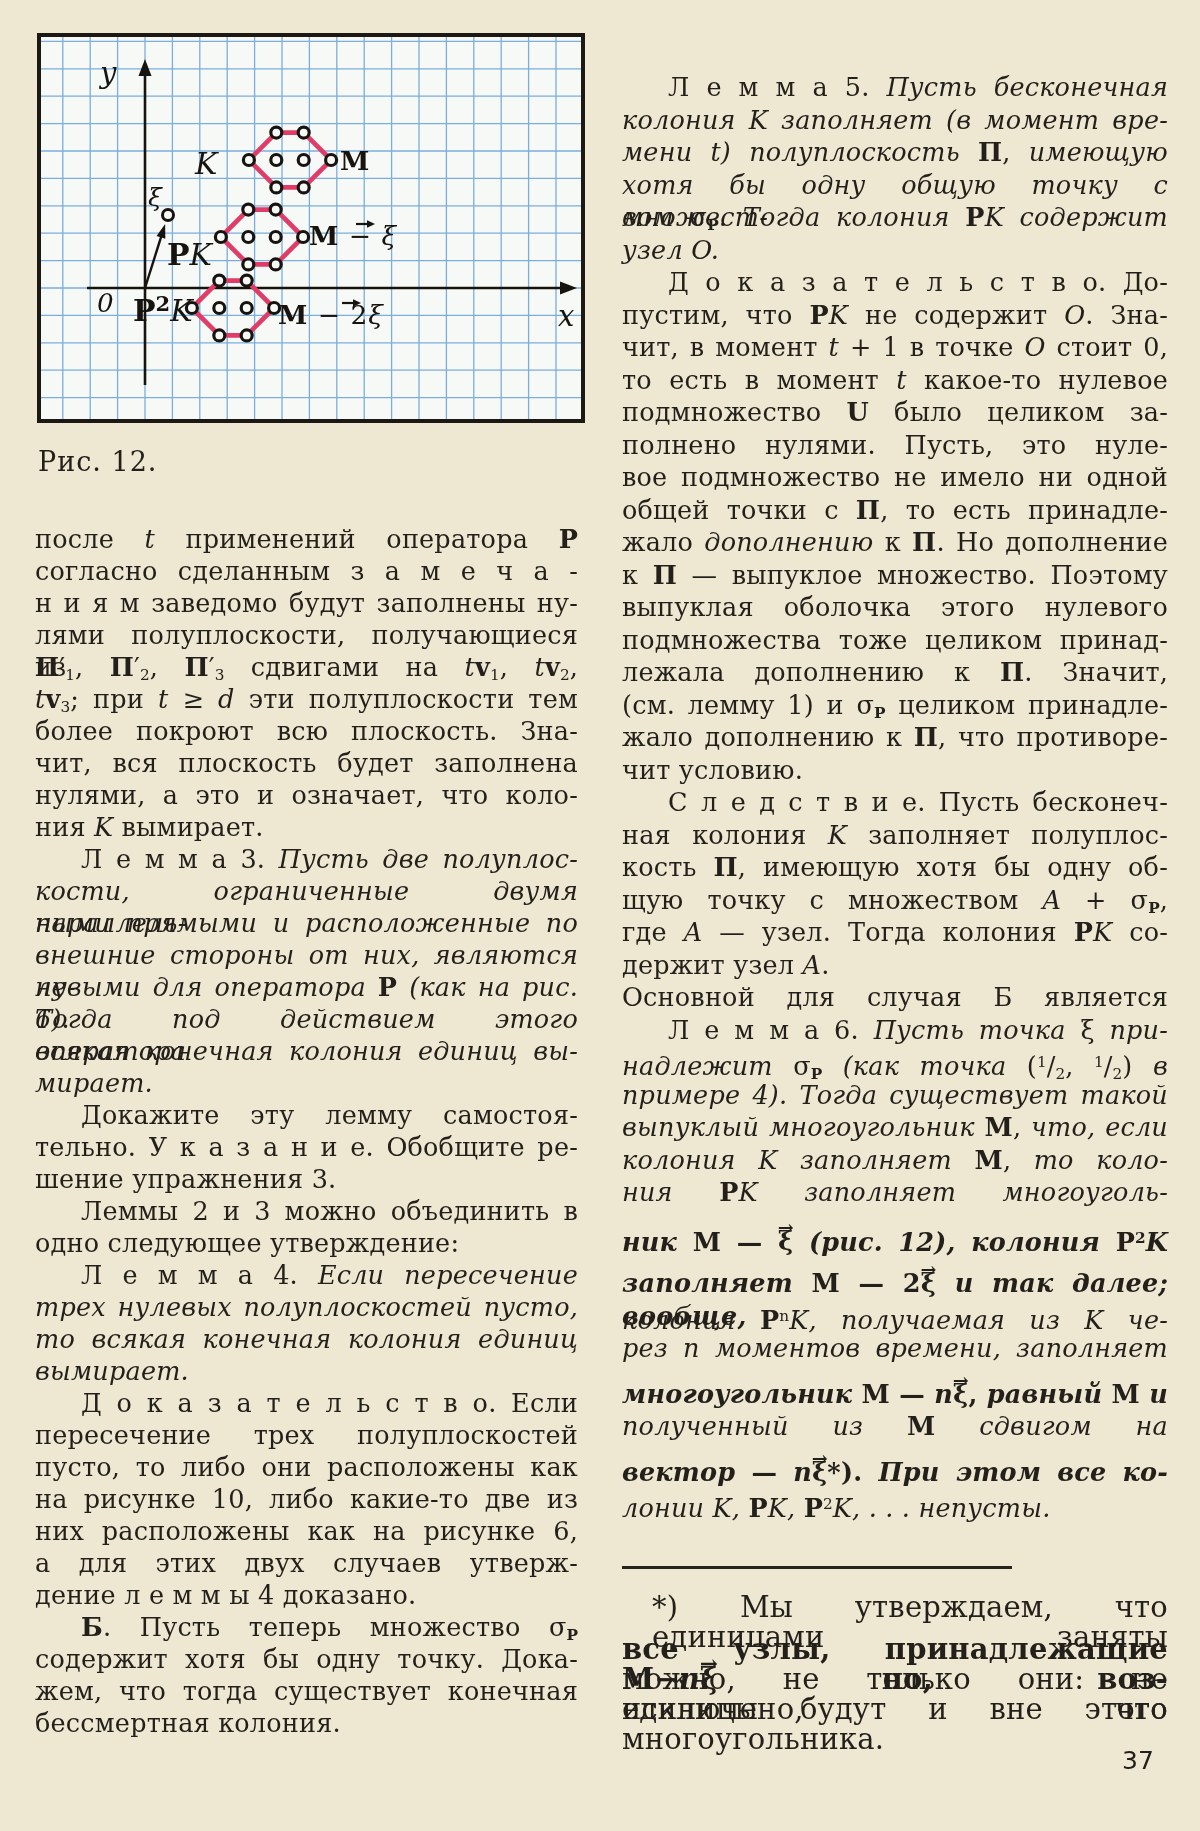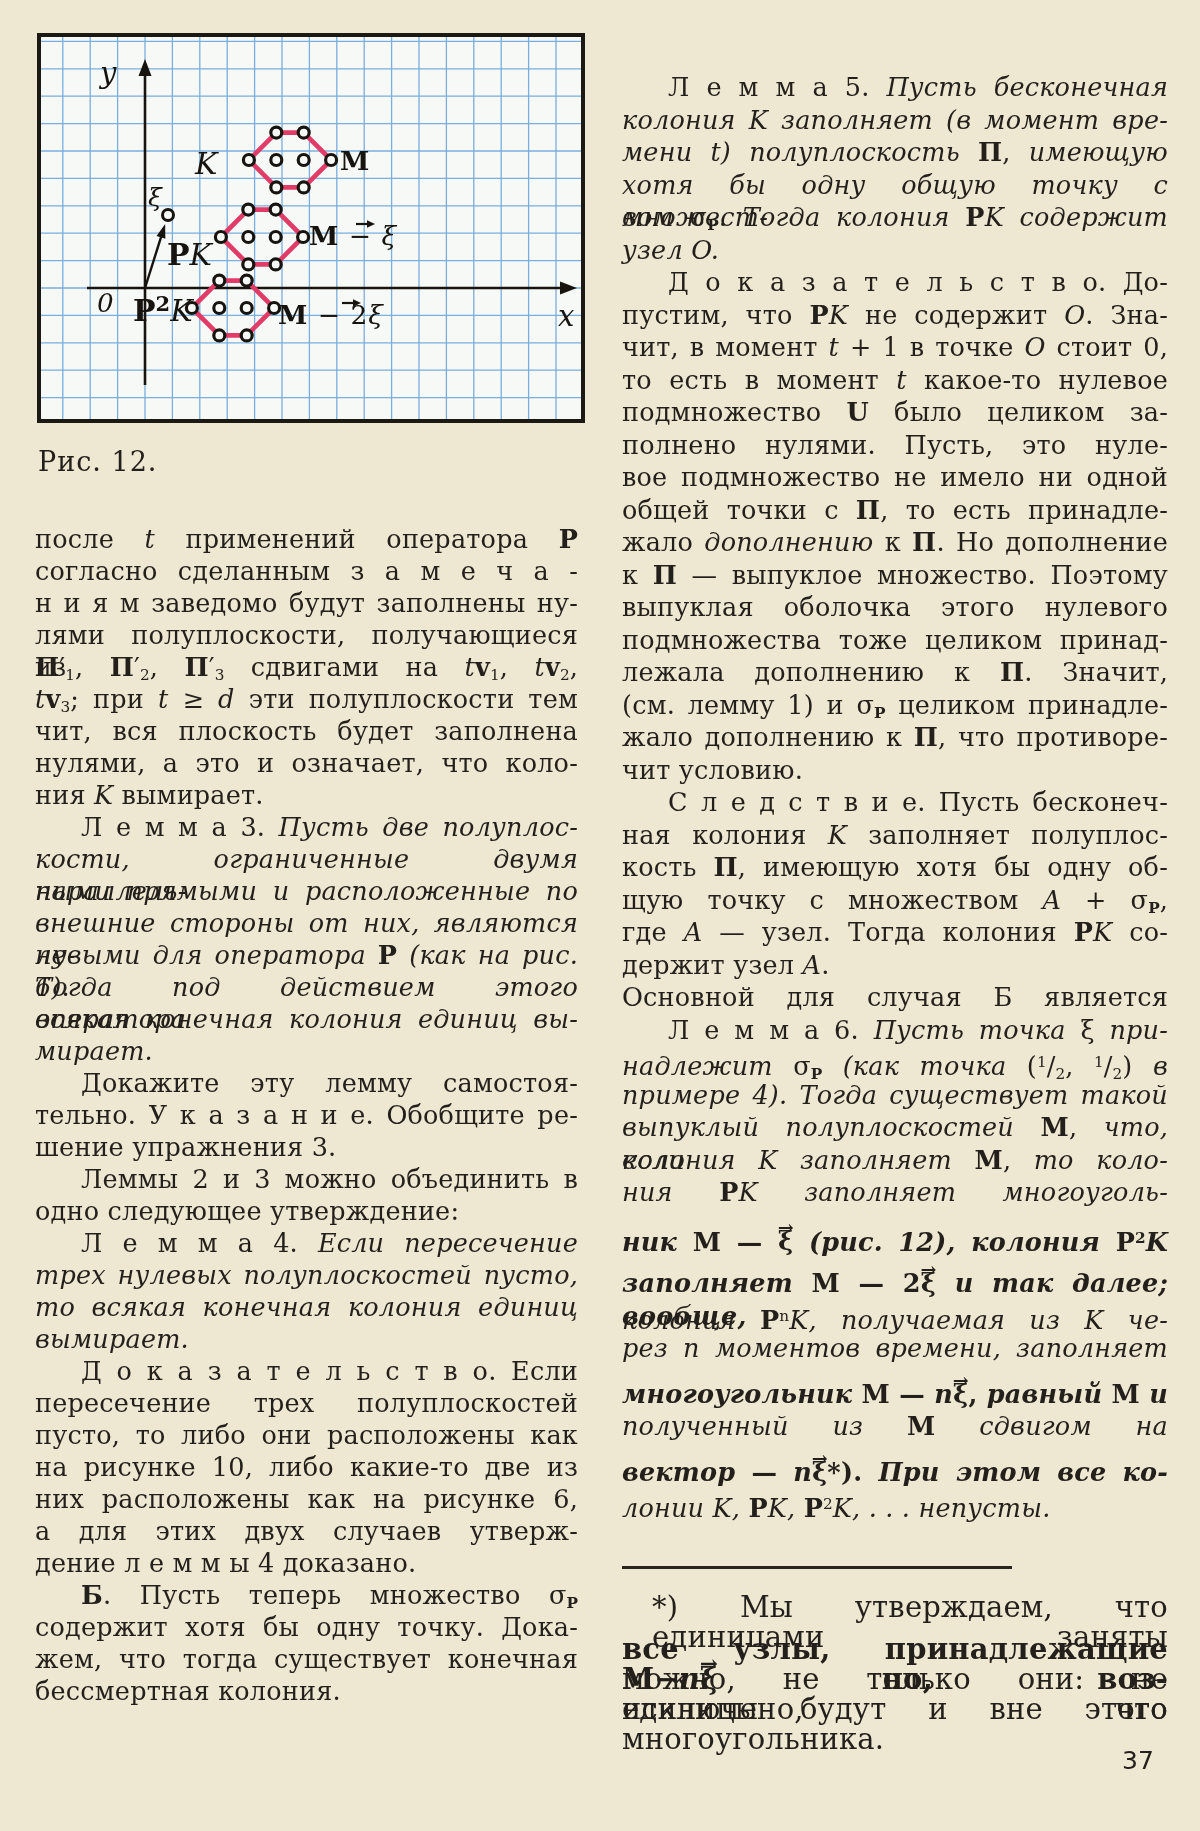--- a/index.html
+++ b/index.html
@@ -142,20 +142,21 @@
 
   <div class="figure-caption">Рис. 12.</div>
 
   <div class="col" id="col-left">
       <div class="line">после <i>t</i> применений оператора <b>P</b></div>
       <div class="line">согласно сделанным з а м е ч а -</div>
       <div class="line">н и я м заведомо будут заполнены ну-</div>
       <div class="line">лями полуплоскости, получающиеся из</div>
       <div class="line"><b>П</b>′<sub>1</sub>, <b>П</b>′<sub>2</sub>, <b>П</b>′<sub>3</sub> сдвигами на <i>t</i><b>v</b><sub>1</sub>, <i>t</i><b>v</b><sub>2</sub>,</div>
       <div class="line"><i>t</i><b>v</b><sub>3</sub>; при <i>t</i> ≥ <i>d</i> эти полуплоскости тем</div>
+      <div class="line">более покроют всю плоскость. Зна-</div>
       <div class="line">чит, вся плоскость будет заполнена</div>
       <div class="line">нулями, а это и означает, что коло-</div>
       <div class="line last">ния <i>K</i> вымирает.</div>
       <div class="line indent">Л е м м а 3. <i>Пусть две полуплос-</i></div>
       <div class="line"><i>кости, ограниченные двумя параллель-</i></div>
       <div class="line"><i>ными прямыми и расположенные по</i></div>
       <div class="line"><i>внешние стороны от них, являются ну-</i></div>
       <div class="line"><i>левыми для оператора</i> <b>P</b> <i>(как на рис. 6)</i>.</div>
       <div class="line"><i>Тогда под действием этого оператора</i></div>
       <div class="line"><i>всякая конечная колония единиц вы-</i></div>
@@ -208,21 +209,21 @@
       <div class="line indent">С л е д с т в и е. Пусть бесконеч-</div>
       <div class="line">ная колония <i>K</i> заполняет полуплос-</div>
       <div class="line">кость <b>П</b>, имеющую хотя бы одну об-</div>
       <div class="line">щую точку с множеством <i>A</i> + σ<sub><b>P</b></sub>,</div>
       <div class="line">где <i>A</i> — узел. Тогда колония <b>P</b><i>K</i> со-</div>
       <div class="line last">держит узел <i>A</i>.</div>
       <div class="line">Основной для случая Б является</div>
       <div class="line indent">Л е м м а 6. <i>Пусть точка</i> ξ <i>при-</i></div>
       <div class="line"><i>надлежит</i> σ<sub><b>P</b></sub> <i>(как точка</i> (<sup>1</sup>/<sub>2</sub>, <sup>1</sup>/<sub>2</sub>) <i>в</i></div>
       <div class="line"><i>примере 4). Тогда существует такой</i></div>
-      <div class="line"><i>выпуклый полуплоскостей</i> <b>M</b>, <i>что, если</i></div>
+      <div class="line"><i>выпуклый многоугольник</i> <b>M</b>, <i>что, если</i></div>
       <div class="line"><i>колония K заполняет</i> <b>M</b>, <i>то коло-</i></div>
       <div class="line"><i>ния</i> <b>P</b><i>K заполняет многоуголь-</i></div>
       <div class="line tall"><i>ник</i> <b>M</b> — <span class="vec"><span class="va">→</span>ξ</span> <i>(рис. 12), колония</i> <b>P</b><sup>2</sup><i>K</i></div>
       <div class="line tall"><i>заполняет</i> <b>M</b> — 2<span class="vec"><span class="va">→</span>ξ</span> <i>и так далее; вообще,</i></div>
       <div class="line"><i>колония</i> <b>P</b><sup>n</sup><i>K, получаемая из K че-</i></div>
       <div class="line"><i>рез n моментов времени, заполняет</i></div>
       <div class="line tall"><i>многоугольник</i> <b>M</b> — <i>n</i><span class="vec"><span class="va">→</span>ξ</span>, <i>равный</i> <b>M</b> <i>и</i></div>
       <div class="line"><i>полученный из</i> <b>M</b> <i>сдвигом на</i></div>
       <div class="line tall"><i>вектор</i> — <i>n</i><span class="vec"><span class="va">→</span>ξ</span>*). <i>При этом все ко-</i></div>
       <div class="line last"><i>лонии K,</i> <b>P</b><i>K,</i> <b>P</b><sup>2</sup><i>K, . . . непусты.</i></div>

